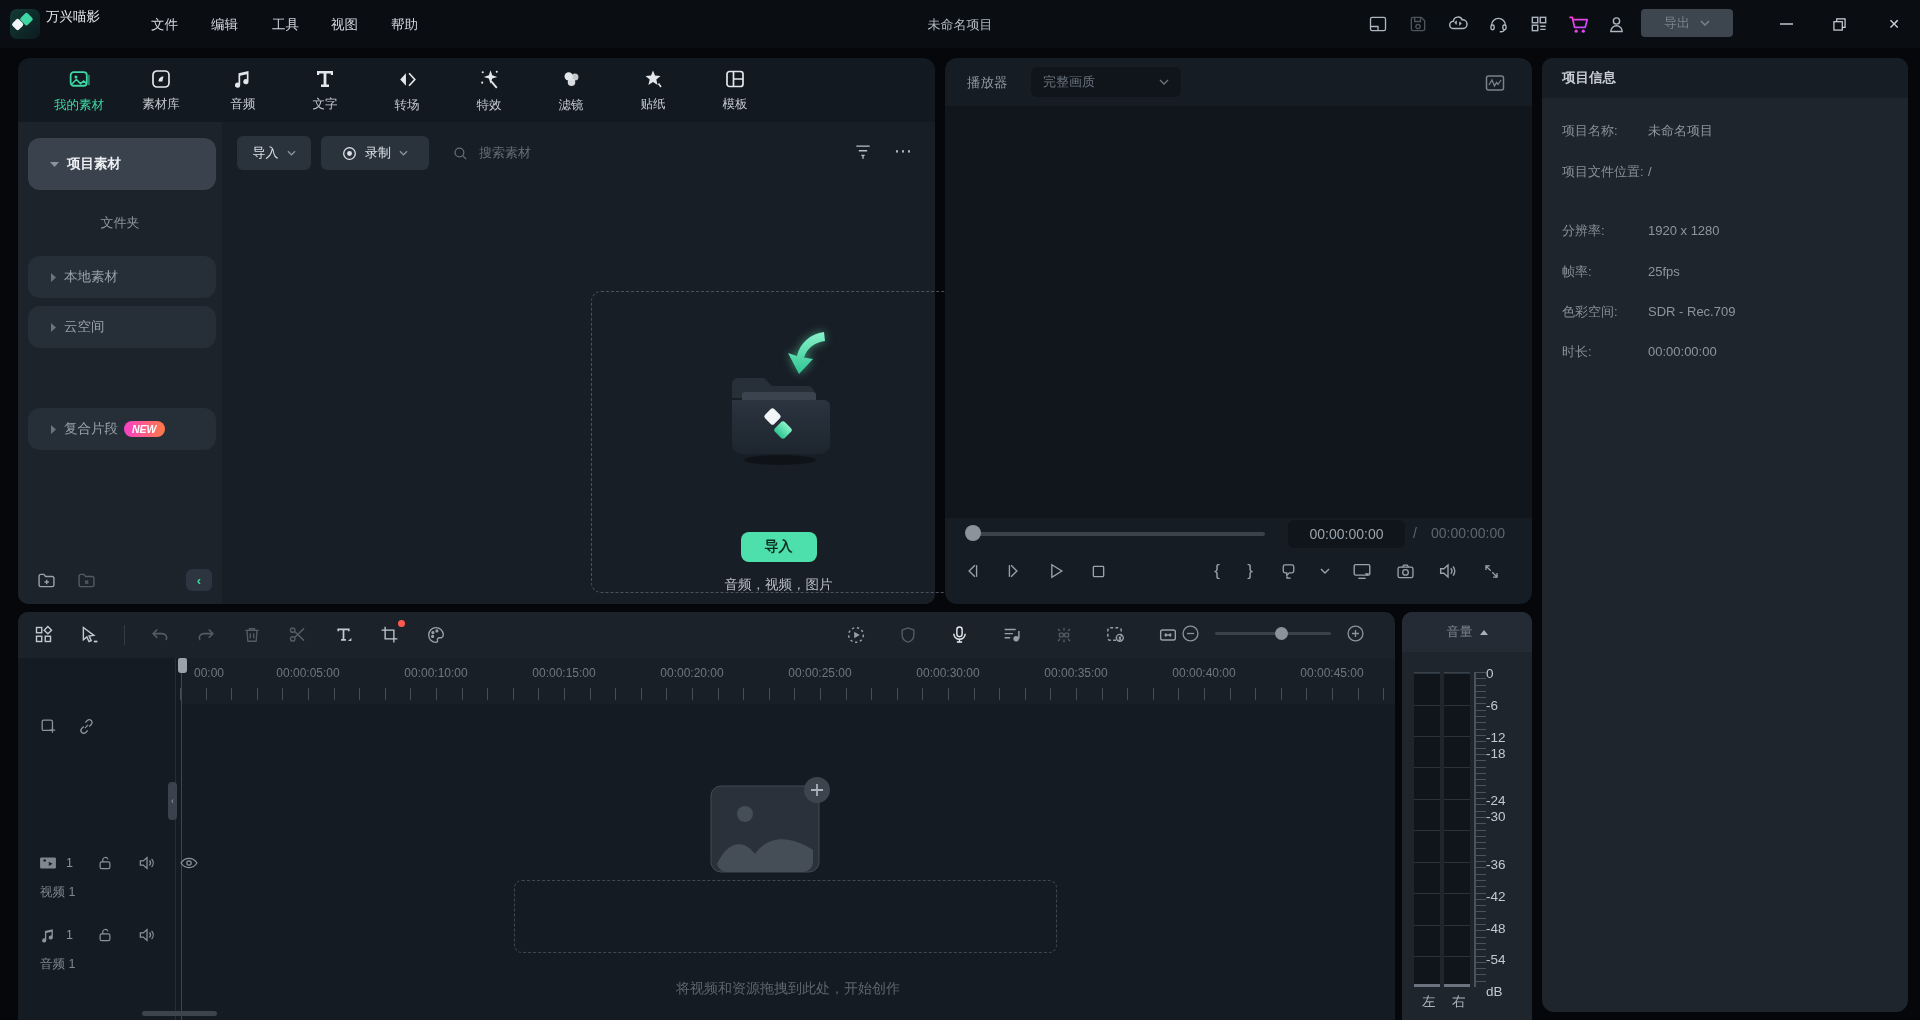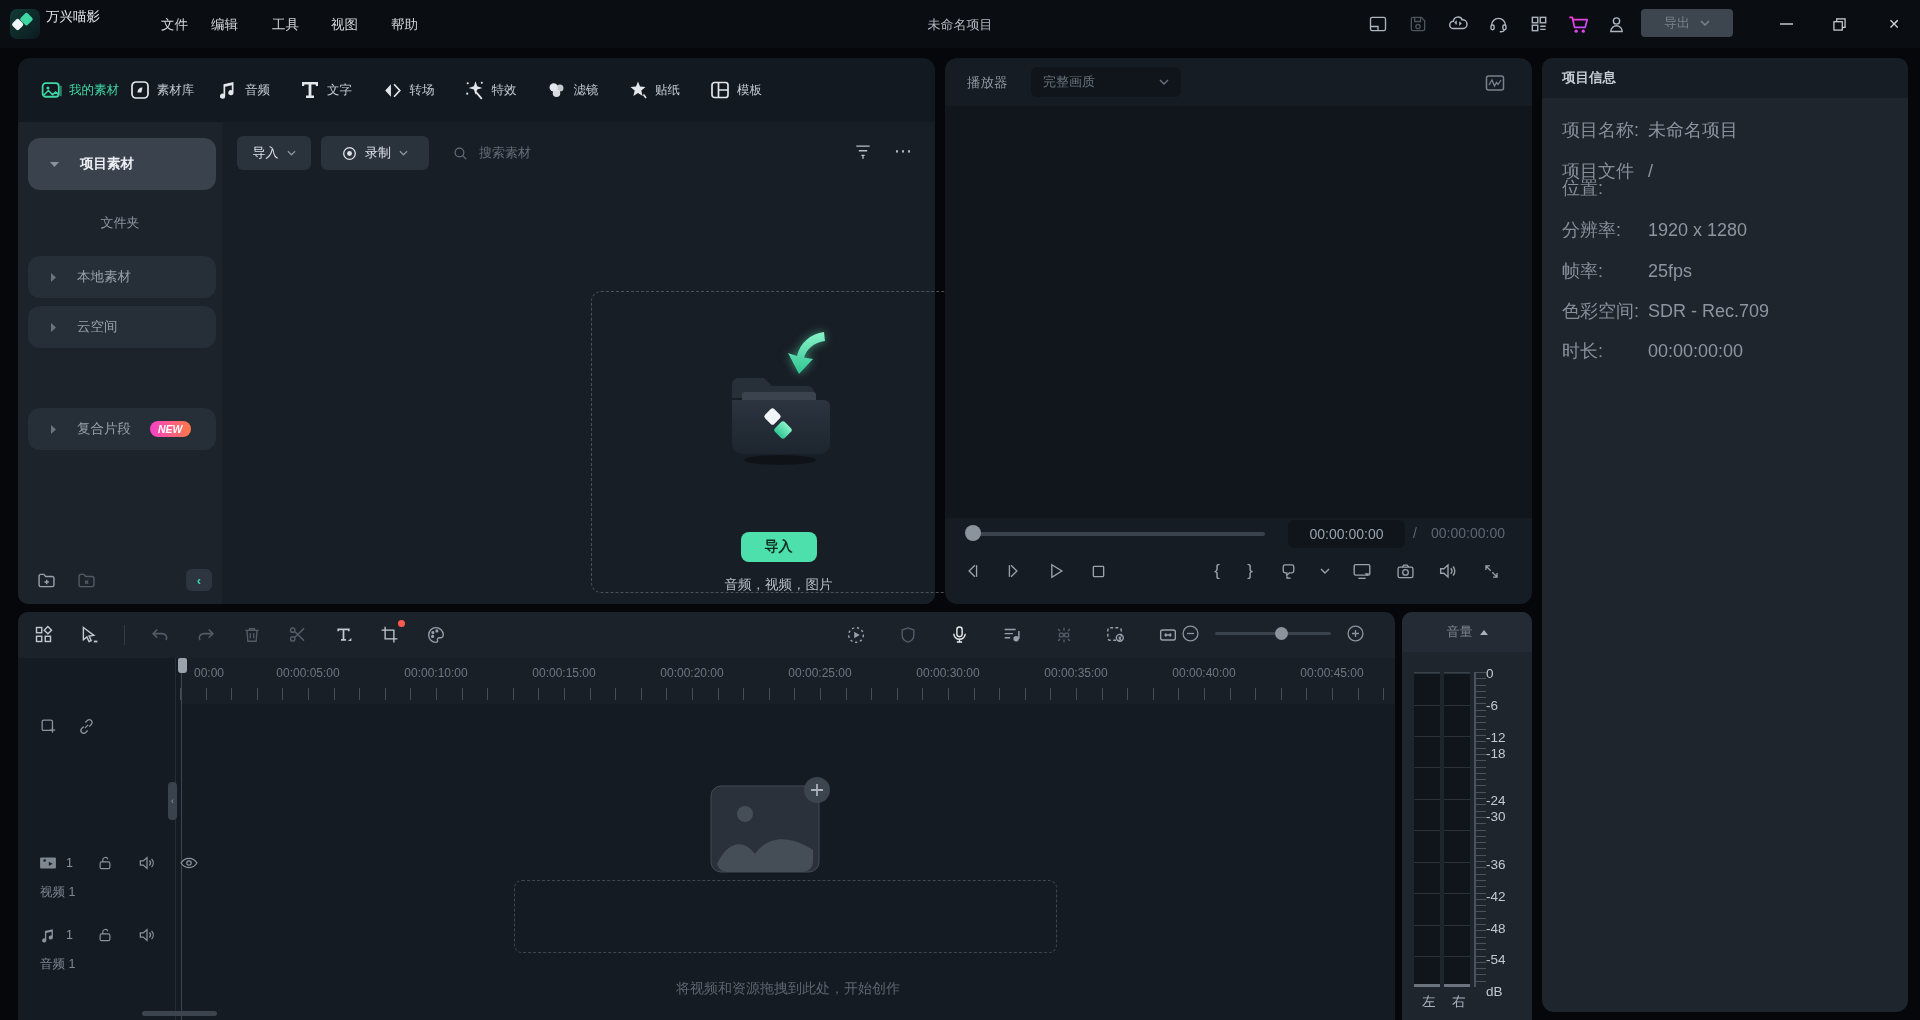--- a/index.html
+++ b/index.html
@@ -21,27 +21,27 @@
   .tbic.dim{color:#4c545e;}
   #export-btn{left:1641px;top:9px;width:92px;height:28px;background:#3d454f;border-radius:4px;display:flex;align-items:center;justify-content:center;gap:10px;color:#79828d;font-size:13px;}
   .winbtn{top:14px;width:20px;height:20px;color:#cfd4da;display:flex;align-items:center;justify-content:center;font-size:14px;}
 
   
   .panel{background:#1c232b;border-radius:12px;}
 
   
   #media{left:18px;top:58px;width:917px;height:546px;background:#131920;}
   #tabstrip{left:0;top:0;width:917px;height:64px;display:flex;padding-left:20px;}
-  .tab{width:82px;display:flex;align-items:center;justify-content:center;gap:5px;color:#e3e7eb;}
+  .tab{width:82px;display:flex;flex-direction:column;align-items:center;justify-content:center;gap:5px;color:#e3e7eb;}
   .tab .lbl{font-size:12.5px;color:#c6ccd3;}
   .tab.active{color:#3fd8a4;}
   .tab.active .lbl{color:#3fd8a4;}
   #mediabody{left:0;top:64px;width:917px;height:482px;background:#1c232b;border-radius:0 0 10px 10px;display:flex;}
   #sidebar{width:204px;height:482px;position:relative;}
-  .spill{position:absolute;left:10px;width:188px;height:42px;background:#262e37;border-radius:12px;display:flex;align-items:center;gap:21px;padding-left:22px;box-sizing:border-box;font-size:13.5px;color:#99a1ab;}
+  .spill{position:absolute;left:10px;width:188px;height:42px;background:#262e37;border-radius:12px;display:flex;align-items:center;gap:8px;padding-left:22px;box-sizing:border-box;font-size:13.5px;color:#99a1ab;}
   .spill .car{color:#6b747e;font-size:9px;}
   #pill-project{top:16px;height:52px;background:#39424d;color:#edf0f3;font-weight:bold;}
   #folders-label{left:0;top:92px;width:204px;text-align:center;font-size:13px;color:#8d959f;}
   #sb-bottom{left:0;bottom:0;width:204px;height:46px;}
   .sbic{top:10px;width:24px;height:24px;color:#99a1ab;}
   .sbic.dim{color:#525b64;}
   #collapse-btn{left:168px;top:11px;width:26px;height:22px;background:#2c3540;border-radius:6px;color:#3fd8a4;font-size:13px;display:flex;align-items:center;justify-content:center;font-weight:bold;}
   #newbadge{background:linear-gradient(90deg,#f640c8,#ff7a45);color:#fff;font-size:10.5px;font-style:italic;font-weight:bold;border-radius:9px;padding:2px 8px;margin-left:-2px;}
   #content{width:713px;height:482px;background:#181e26;border-radius:0 0 10px 0;position:relative;}
   .cbtn{position:absolute;top:14px;height:34px;background:#2a323c;border-radius:6px;display:flex;align-items:center;justify-content:center;gap:8px;font-size:13px;color:#dfe3e9;padding:0 12px;box-sizing:border-box;}
@@ -66,21 +66,21 @@
   #tc-sep{left:468px;top:467px;font-size:14px;color:#5cururb;color:#5d6671;}
   #tc-total{left:486px;top:467px;font-size:14px;color:#5d6671;}
   #transport-l{left:16px;top:502px;display:flex;gap:20px;color:#9aa2ac;}
   #transport-r{left:266px;top:502px;display:flex;gap:21px;align-items:center;color:#9aa2ac;}
   .pic{width:22px;height:22px;}
   .brace{font-size:17px;color:#9aa2ac;width:12px;text-align:center;}
 
   
   #info{left:1542px;top:58px;width:366px;height:954px;background:#1e252d;}
   #info-head{left:0;top:0;width:366px;height:40px;background:#171d24;border-radius:10px 10px 0 0;display:flex;align-items:center;padding-left:20px;box-sizing:border-box;font-size:13.5px;font-weight:bold;color:#c6ccd3;}
-  .irow{position:absolute;left:20px;width:330px;display:flex;font-size:18px;color:#878f99;line-height:17px;}
+  .irow{position:absolute;left:20px;width:330px;display:flex;font-size:13px;color:#878f99;line-height:17px;}
   .irow .il{width:86px;flex:none;}
   .irow .iv{color:#8d959f;}
 
   
   #timeline{left:18px;top:612px;width:1183px;height:408px;background:#161c23;border-radius:10px 10px 0 0;}
   #tl-toolbar{left:0;top:0;width:1377px;height:46px;background:#1b222a;border-radius:10px 10px 0 0;}
   #tlt-left{left:14px;top:11px;display:flex;gap:23px;align-items:center;}
   .tic{width:23px;height:23px;color:#c3c9d0;position:relative;}
   .tic.dim{color:#545d67;}
   .tic.mid{color:#98a0aa;}
@@ -123,21 +123,21 @@
 </style>
 </head>
 <body>
 
 <div id="titlebar" class="p">
   <div id="logo" class="p">
       <div class="d1"></div>
       <div class="d2"></div>
     </div>
   <div id="appname" class="p">万兴喵影</div>
-  <div class="menu p" style="left:161px">文件</div>
+  <div class="menu p" style="left:151px">文件</div>
   <div class="menu p" style="left:211px">编辑</div>
   <div class="menu p" style="left:272px">工具</div>
   <div class="menu p" style="left:331px">视图</div>
   <div class="menu p" style="left:391px">帮助</div>
   <div id="proj-title" class="p">未命名项目</div>
 
   <span class="tbic ic p" style="left:1366px">
     <svg width="20" height="20" viewBox="0 0 24 24" fill="none" stroke="currentColor" stroke-width="1.6">
         <rect x="3" y="4" width="18" height="16" rx="2"></rect>
         <path d="M3 15h9v5"></path>

